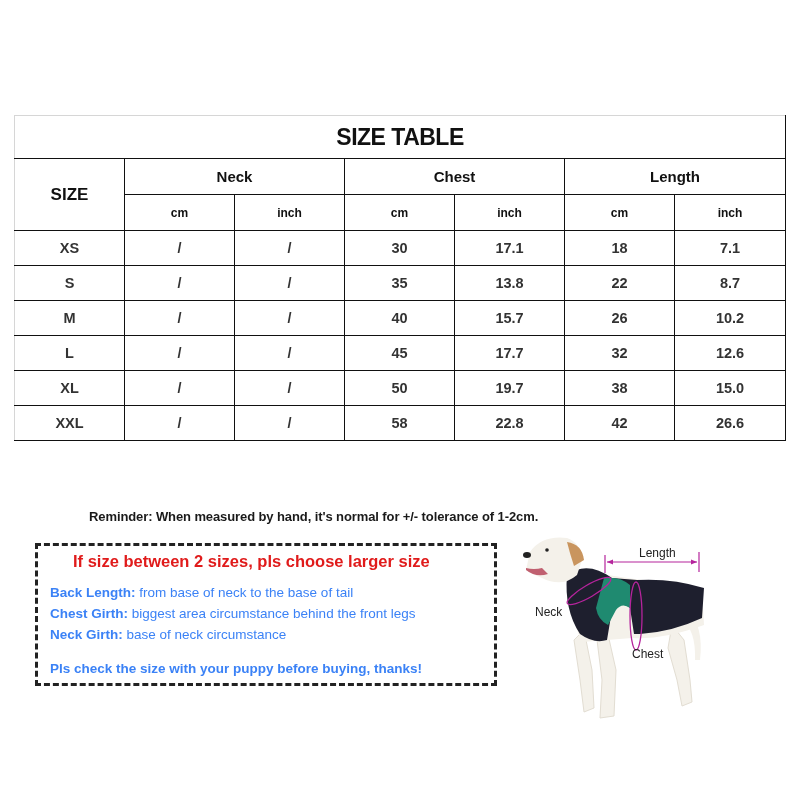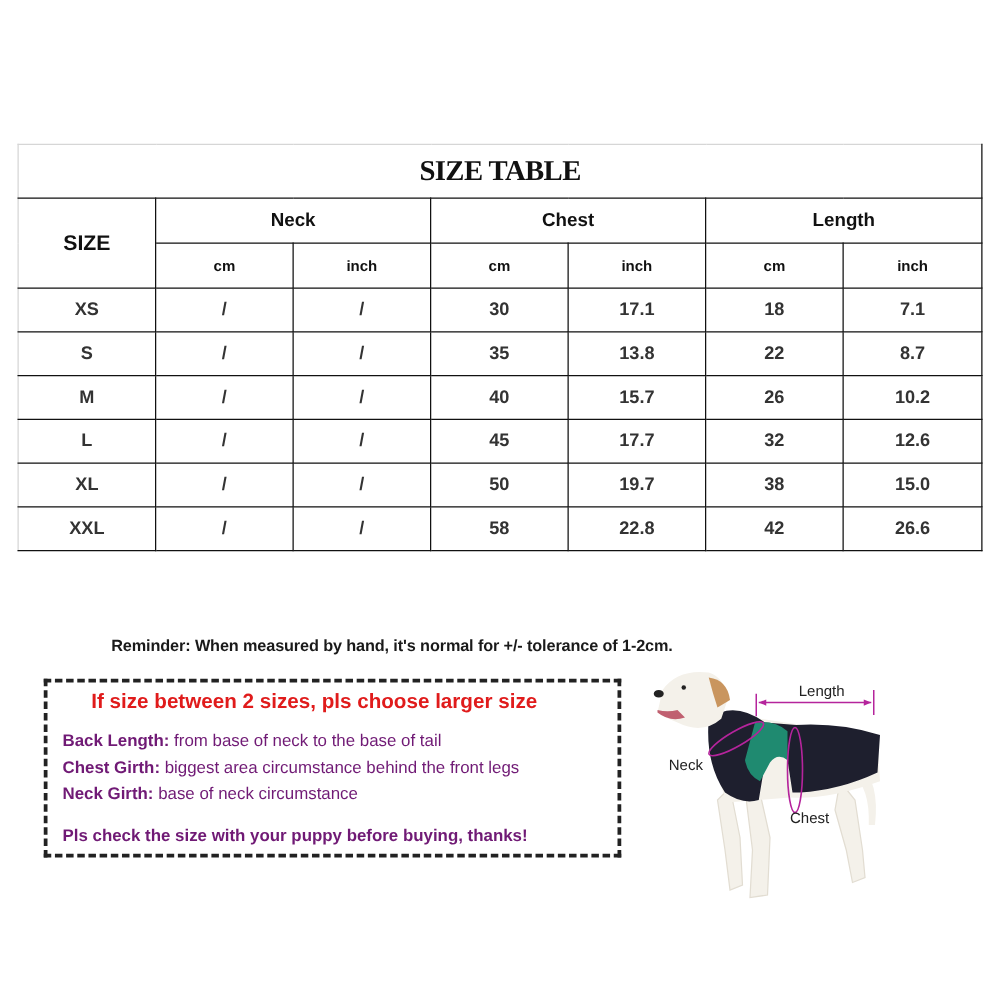--- a/index.html
+++ b/index.html
@@ -8,21 +8,21 @@
   .size-table {
     position: absolute; left: 14px; top: 115px; width: 771px;
     border-collapse: collapse; table-layout: fixed;
   }
   .size-table td, .size-table th {
     border: 1.5px solid #111; text-align: center; padding: 0; font-weight: bold; 
   }
   .size-table .title-cell {
     height: 42px; font-size: 23px; font-weight: bold; color: #111;
     border-top: 1.5px solid #d6d6d6; border-left: 1.5px solid #d6d6d6;
-    font-family: Liberation Serif, serif; letter-spacing: -0.5px;
+    font-family: Liberation Sans, sans-serif; letter-spacing: -0.5px;
   }
   .size-table .size-head { font-size: 17px; font-weight: bold; color: #111; border-left: 1.5px solid #d6d6d6; margin-left: 33px; }
   .size-table .group-head { height: 35px; font-size: 15px; font-weight: bold; color: #111; }
   .size-table .unit-head { height: 35px; font-size: 12px; font-weight: bold; color: #111; }
   .size-table td.cell { height: 34px; font-size: 14.5px; color: #333; }
   .size-table td.first { border-left: 1.5px solid #d6d6d6; }
 
   .reminder {
     position: absolute; left: 89px; top: 509px; font-size: 13px; font-weight: bold; color: #1a1a1a;
     font-family: "Liberation Sans", sans-serif; letter-spacing: -0.1px;
@@ -31,21 +31,21 @@
   .notice-box {
     position: absolute; left: 35px; top: 543px; width: 462px; height: 143px;
     border: 3px dashed #222; box-sizing: border-box;
   }
   .notice-title {
     position: absolute; left: 14px; top: 6px; font-size: 16.5px; font-weight: bold; color: #e01b1b;
     font-family: "Liberation Sans", sans-serif;
     margin-left: 21px;
   }
   .notice-line {
-    position: absolute; left: 12px; font-size: 13.5px; color: #701a75;
+    position: absolute; left: 12px; font-size: 13.5px; color: #3b82f6;
     font-family: "Liberation Sans", sans-serif; white-space: nowrap;
   }
   .notice-line b { font-weight: bold; }
 
   .dog-figure { position: absolute; left: 512px; top: 530px; width: 200px; height: 200px; }
   .fig-label { position: absolute; font-size: 12px; color: #222; font-family: "Liberation Sans", sans-serif; }
 </style>
 </head>
 <body>
 

